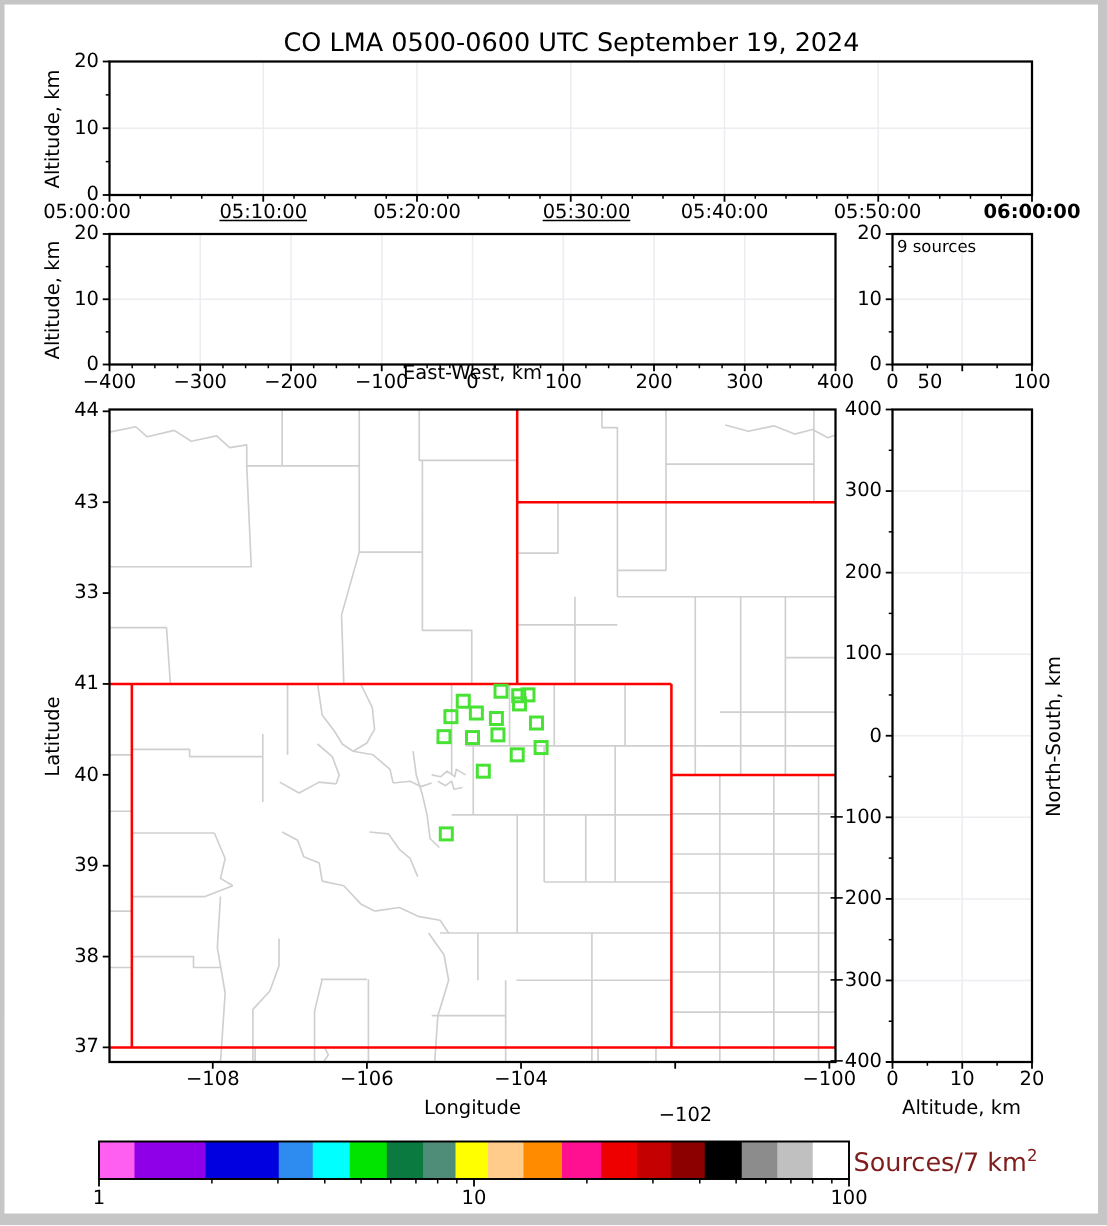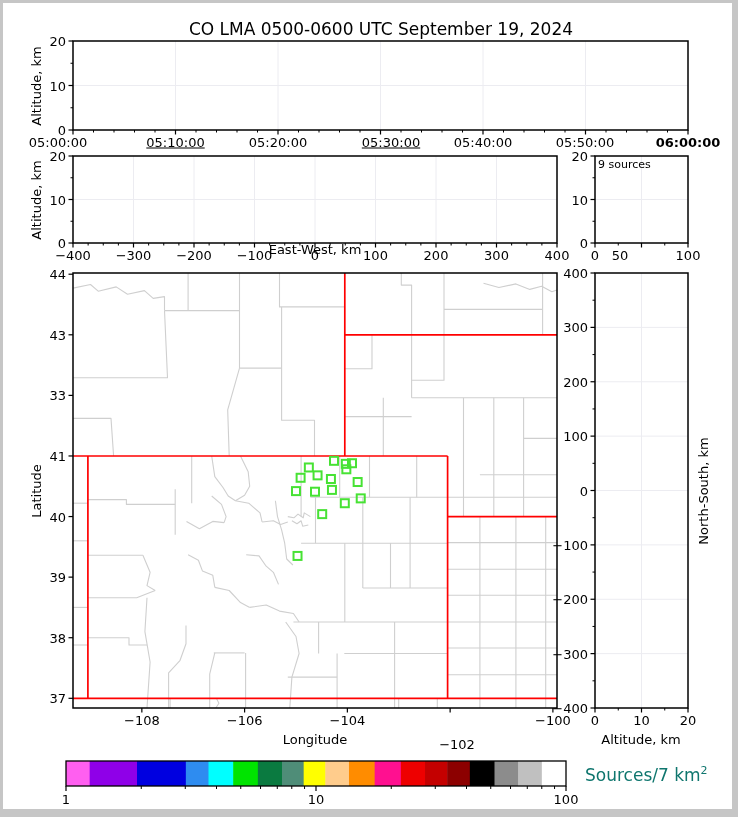--- a/index.html
+++ b/index.html
@@ -15,21 +15,21 @@
          font-size:17px;color:#000;white-space:nowrap;z-index:6;}
   .axlabel{position:absolute;font-size:13px;color:#000;white-space:nowrap;z-index:6;}
   #yl-p1{left:36px;top:86px;}
   #yl-p2{left:36px;top:200px;}
   #yl-map{left:36px;top:491px;}
   #yl-p5{left:703px;top:491px;}
   #xl-p2{left:315px;top:249px;transform:translate(-50%,-50%);}
   #xl-map{left:315px;top:739px;transform:translate(-50%,-50%);}
   #xl-p5{left:641px;top:739px;transform:translate(-50%,-50%);}
   .annot{position:absolute;left:598px;top:158px;font-size:11px;color:#000;z-index:6;}
-  .cbar-label{position:absolute;left:585px;top:764px;font-size:17px;color:#0f766e;z-index:6;white-space:nowrap;text-align:center;}
+  .cbar-label{position:absolute;left:569px;top:764px;font-size:17px;color:#7f1d1d;z-index:6;white-space:nowrap;text-align:center;}
   .cbar-label sup{font-size:11px;}
 </style>
 </head>
 <body>
 
 <div class="frame">
   <svg id="plot-svg" width="738" height="817">
       <line x1="175.5" y1="41" x2="175.5" y2="130" stroke="#ececf1" stroke-width="1"></line>
       <line x1="278" y1="41" x2="278" y2="130" stroke="#ececf1" stroke-width="1"></line>
       <line x1="380.5" y1="41" x2="380.5" y2="130" stroke="#ececf1" stroke-width="1"></line>

